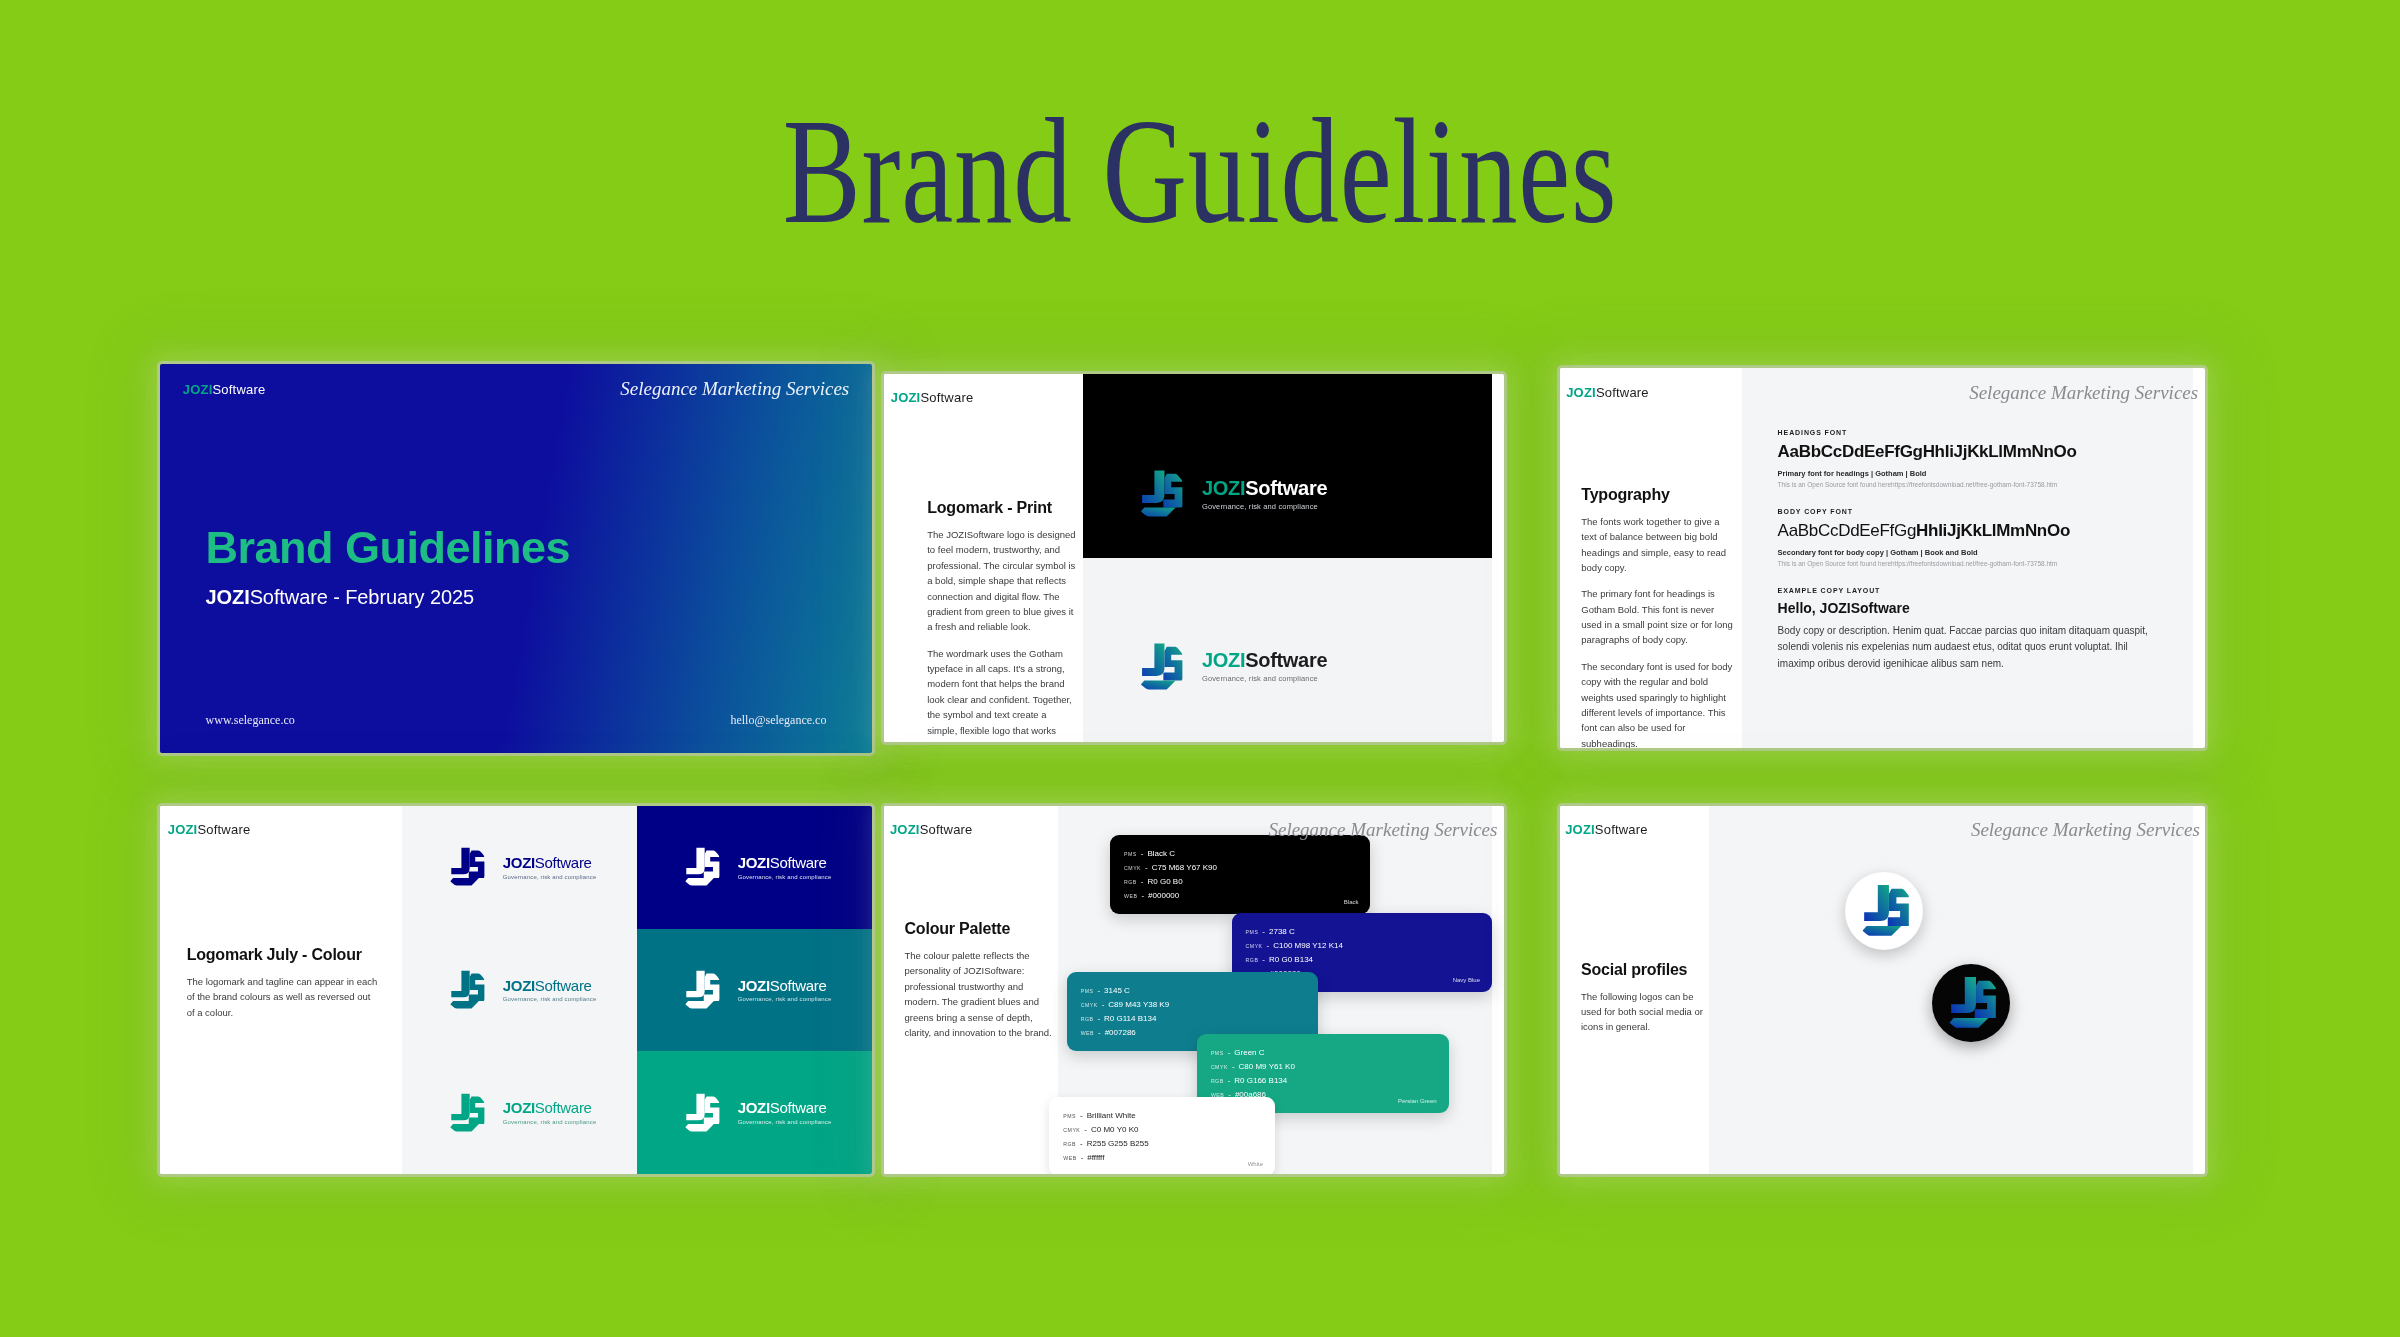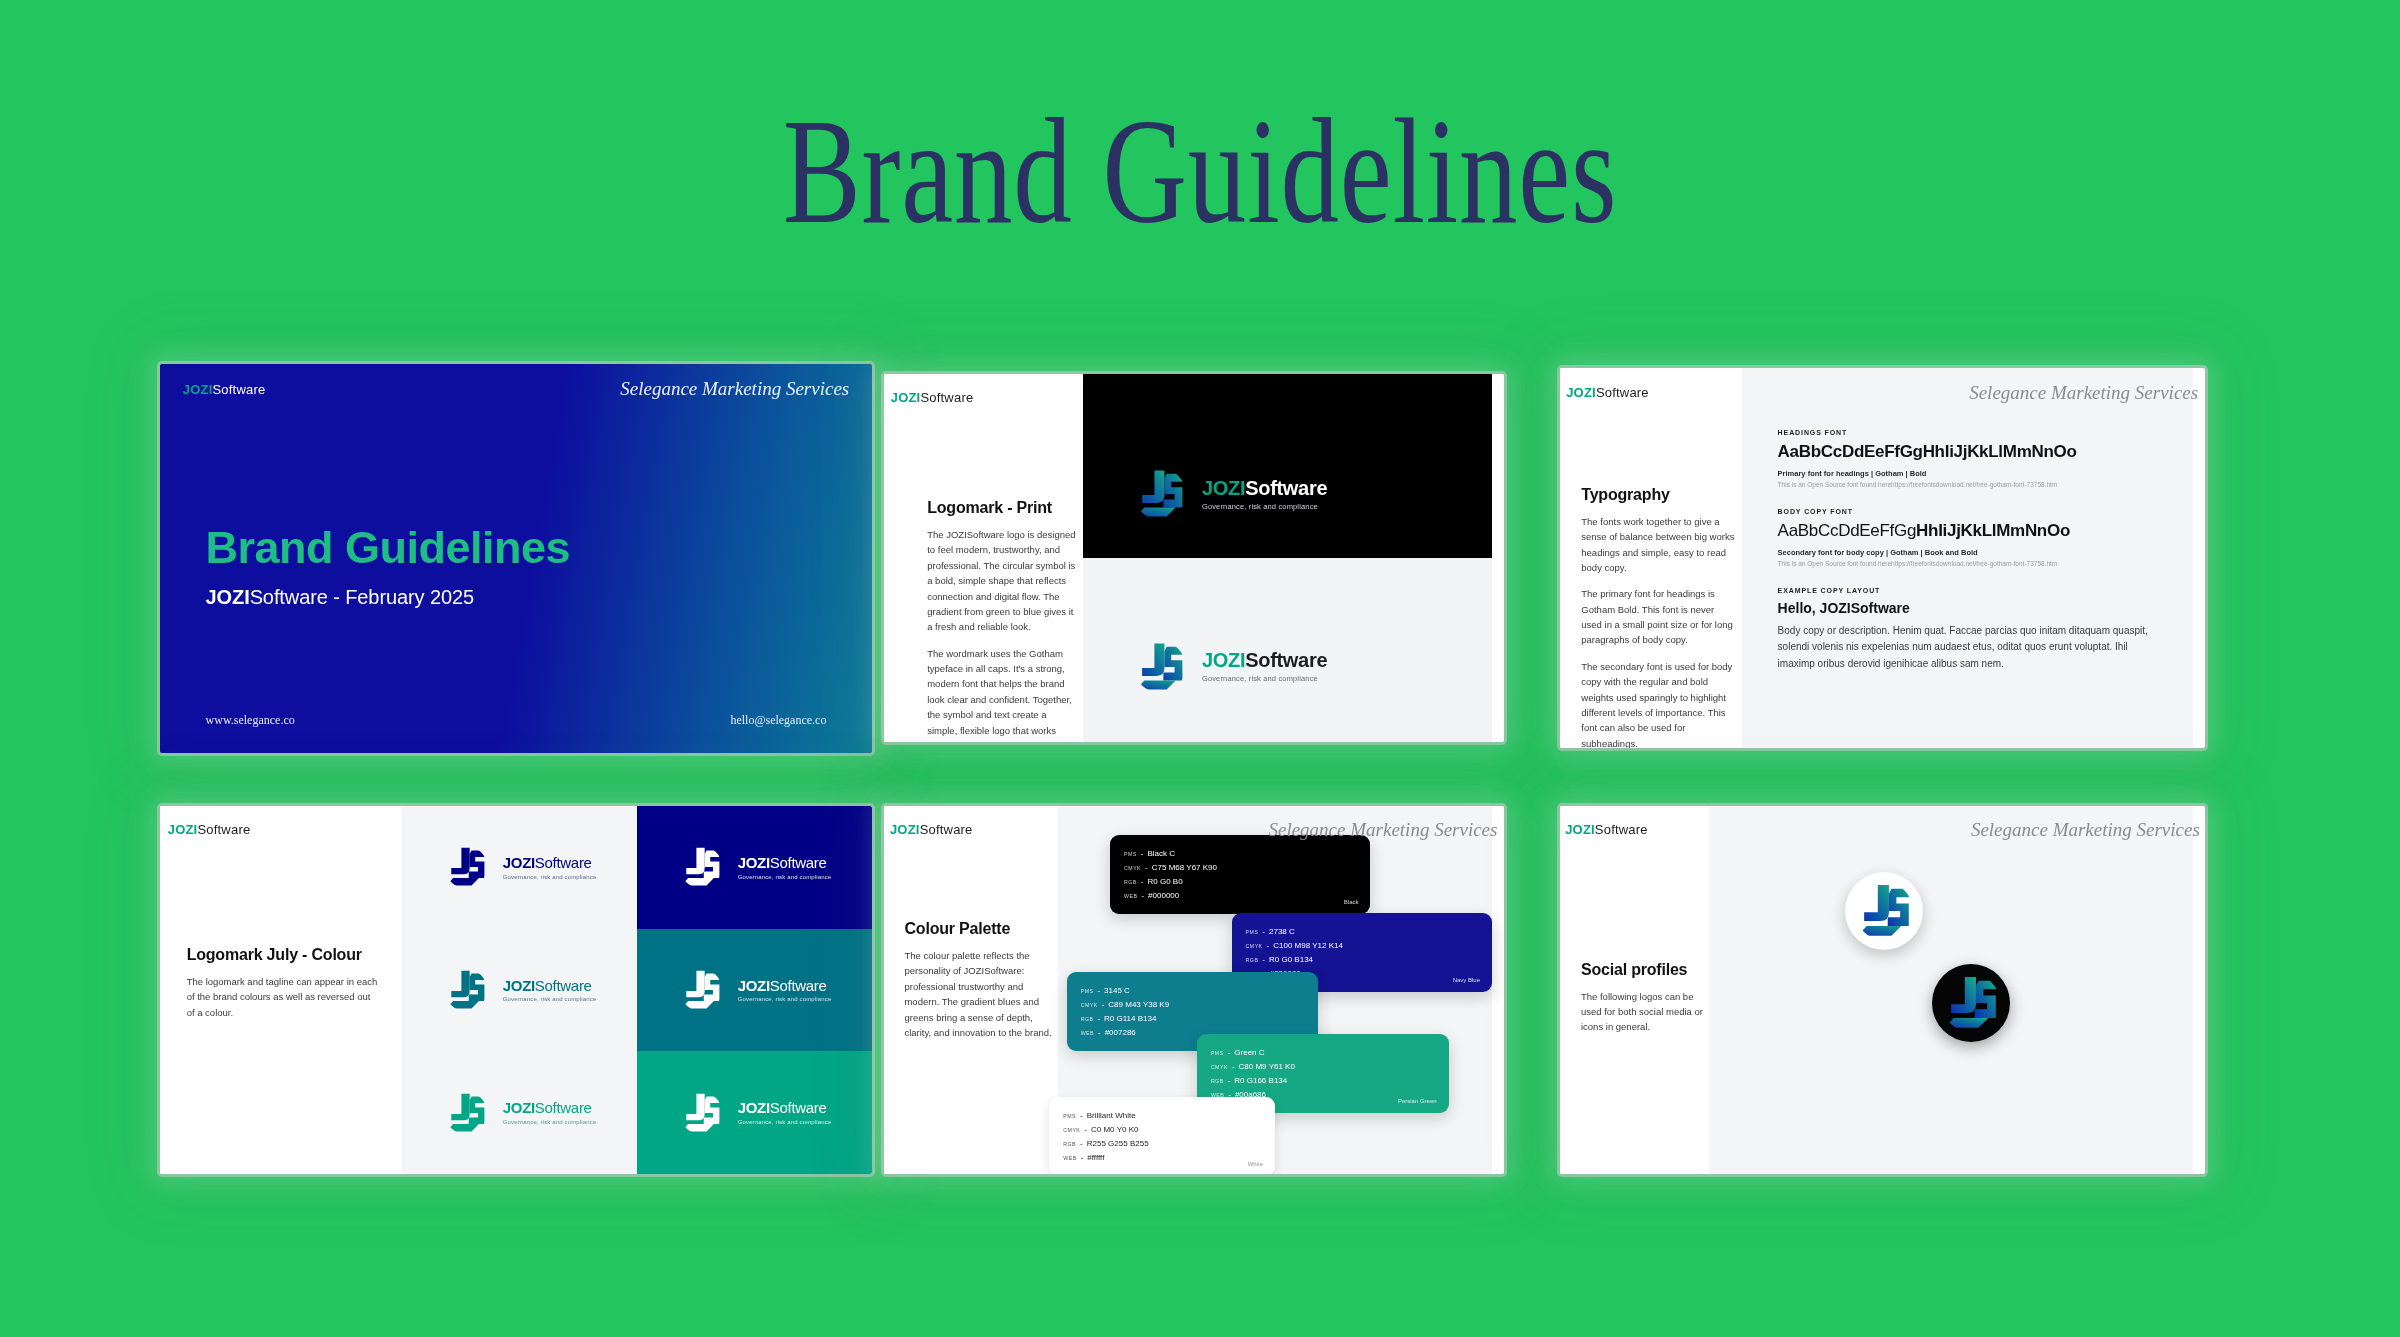--- a/index.html
+++ b/index.html
@@ -1,21 +1,21 @@
 <!DOCTYPE html>
 <html><head>
 <meta charset="utf-8">
 <style>
   * { margin:0; padding:0; box-sizing:border-box; }
   html, body {
     width:2400px; height:1337px;
     background:#000000; overflow:hidden;
     font-family:"Liberation Sans", sans-serif;
   }
-  .stage { position:relative; width:2400px; height:1337px; background:#22c55e; }
+  .stage { position:relative; width:2400px; height:1337px; background:#84cc16; }
 
   
   .main-title {
     position:absolute; left:0; right:0; top:96px;
     text-align:center;
     font-family:"Liberation Serif", serif;
     font-size:150px; line-height:1;
     color:#2c3163;
     letter-spacing:1px;
     transform:scaleX(0.78);
@@ -219,21 +219,21 @@
     <div class="pane-l" style="width:30%;">
       <div class="s-head" style="width:333%;">
         <div class="wordmark">
           <span class="jozi">JOZI</span><span class="soft">Software</span>
         </div>
         <div class="agency">Selegance Marketing Services</div>
       </div>
       <div class="inner" style="top:31%;">
         <div class="panel-title">Typography</div>
         <div class="panel-body" style="margin-top:10px;">
-          <p>The fonts work together to give a sense of balance between big works headings and simple, easy to read body copy.</p>
+          <p>The fonts work together to give a text of balance between big bold headings and simple, easy to read body copy.</p>
           <p>The primary font for headings is Gotham Bold. This font is never used in a small point size or for long paragraphs of body copy.</p>
           <p>The secondary font is used for body copy with the regular and bold weights used sparingly to highlight different levels of importance. This font can also be used for subheadings.</p>
         </div>
       </div>
     </div>
     <div class="pane-r" style="width:70%;">
       <div style="position:absolute; left:8%; right:6%; top:16%;">
 
         <div class="type-block">
           <div class="type-label">HEADINGS FONT</div>

